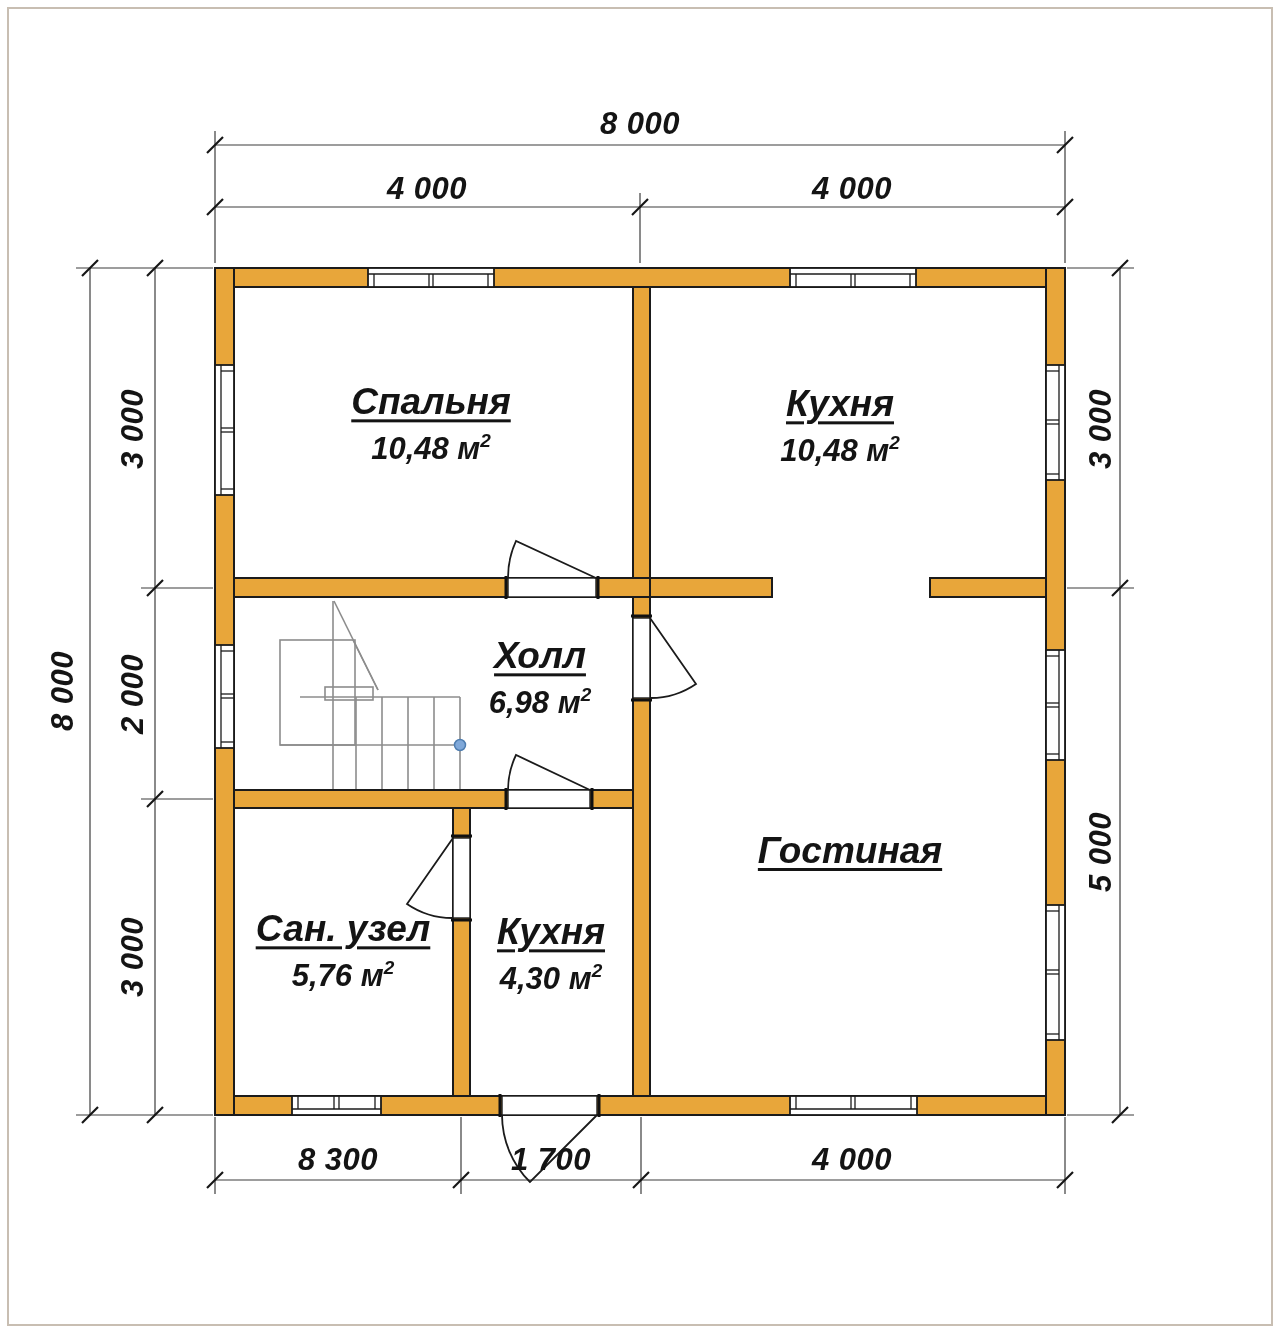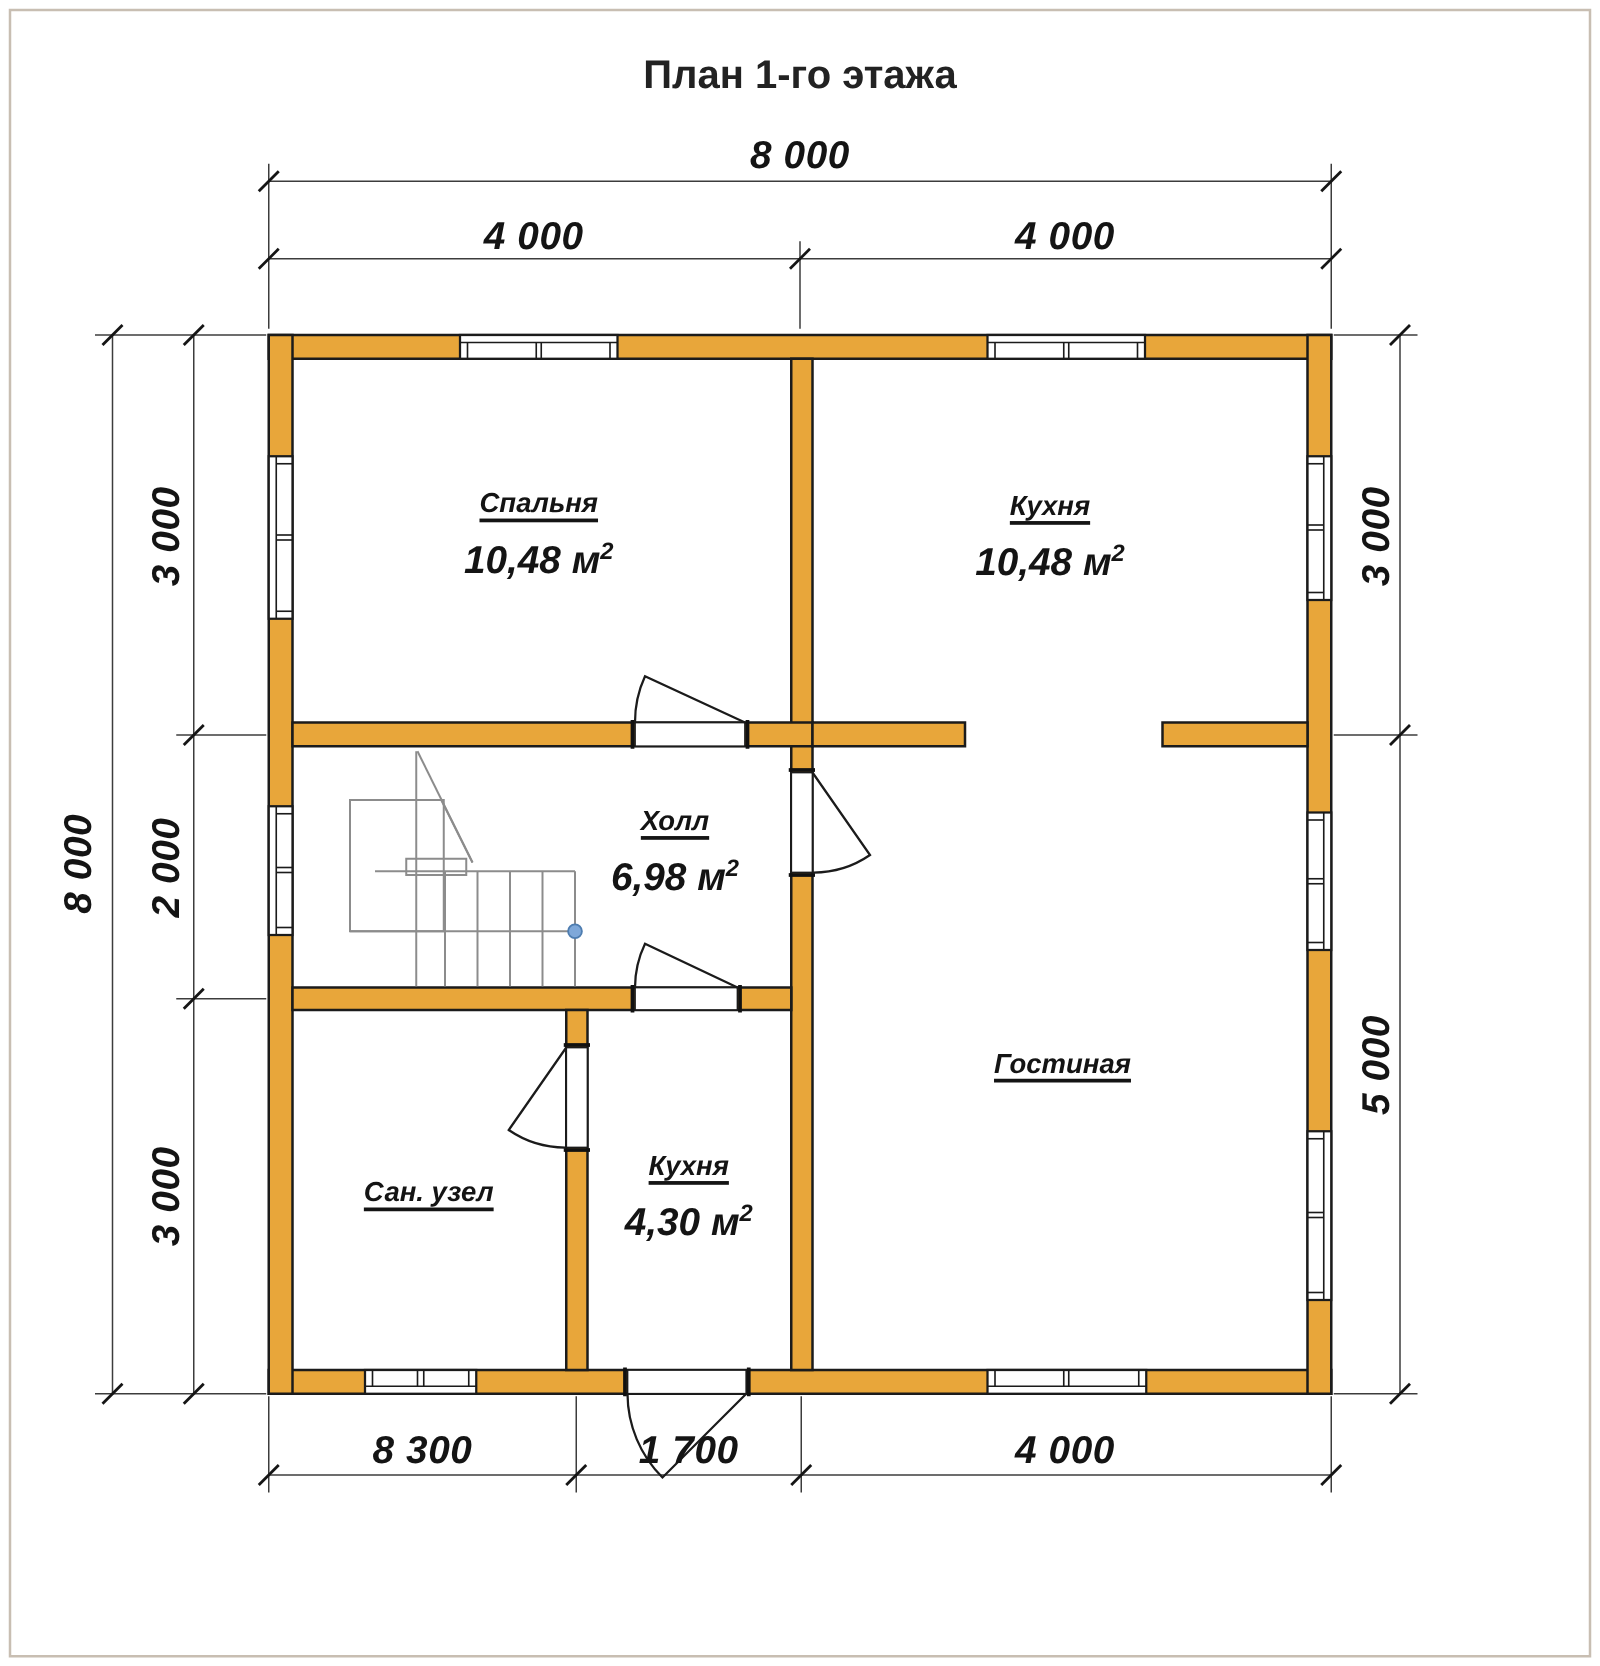--- a/index.html
+++ b/index.html
@@ -11,21 +11,21 @@
   .page-title{position:absolute;transform:translate(-50%,-50%);
        font-size:32px;font-weight:700;white-space:nowrap;color:#222;}
 
   .dim-label{position:absolute;transform:translate(-50%,-50%);
        font-style:italic;font-weight:700;font-size:31px;letter-spacing:.5px;
        white-space:nowrap;color:#141414;}
   .dim-label.vert{transform:translate(-50%,-50%) rotate(-90deg);}
 
   .room-label{position:absolute;transform:translate(-50%,-50%);text-align:center;
        font-style:italic;font-weight:700;white-space:nowrap;color:#141414;}
-  .room-name{font-size:22px;line-height:36px;text-decoration:underline;
+  .room-name{font-size:37px;line-height:36px;text-decoration:underline;
        text-decoration-thickness:2.5px;text-underline-offset:5px;}
   .room-area{font-size:31px;line-height:42px;font-style:italic;}
   .room-area sup{font-size:19px;}
 
   
   .wall{fill:var(--wall,#E8A63A);stroke:var(--wall_outline,#1B1B1B);stroke-width:2;}
   .win{fill:#fff;stroke:var(--wall_outline,#1B1B1B);stroke-width:1.8;}
   .winline{stroke:var(--wall_outline,#1B1B1B);stroke-width:1.3;}
   .open{fill:#fff;stroke:var(--wall_outline,#1B1B1B);stroke-width:1.4;}
   .leaf{fill:none;stroke:var(--wall_outline,#1B1B1B);stroke-width:1.8;}
@@ -216,21 +216,20 @@
       <line class="stair" x1="356" y1="697" x2="356" y2="789"></line>
       <line class="stair" x1="382" y1="697" x2="382" y2="789"></line>
       <line class="stair" x1="408" y1="697" x2="408" y2="789"></line>
       <line class="stair" x1="434" y1="697" x2="434" y2="789"></line>
       <line class="stair" x1="460" y1="697" x2="460" y2="789"></line>
       <line class="stair" x1="280" y1="745" x2="460" y2="745"></line>
       <circle cx="460" cy="745" r="5.5" fill="var(--stair_dot,#7FA8D9)" stroke="#4E7DB0" stroke-width="1.5"></circle>
     </g>
   </svg>
 
-  <div class="page-title" style="left:640px;top:60px">План 1-го этажа</div>
 
   <div class="dim-label" style="left:640px;top:124px">8 000</div>
   <div class="dim-label" style="left:427px;top:189px">4 000</div>
   <div class="dim-label" style="left:852px;top:189px">4 000</div>
 
   <div class="dim-label vert" style="left:63px;top:691px">8 000</div>
   <div class="dim-label vert" style="left:133px;top:429px">3 000</div>
   <div class="dim-label vert" style="left:133px;top:694px">2 000</div>
   <div class="dim-label vert" style="left:133px;top:957px">3 000</div>
 
@@ -251,18 +250,19 @@
   </div>
   <div class="room-label" style="left:540px;top:681px">
     <div class="room-name">Холл</div>
     <div class="room-area"><span>6,98 м</span><sup>2</sup></div>
   </div>
   <div class="room-label" style="left:850px;top:851px">
     <div class="room-name">Гостиная</div>
   </div>
   <div class="room-label" style="left:343px;top:954px">
     <div class="room-name">Сан. узел</div>
+    <div class="room-area"><span>5,76 м</span><sup>2</sup></div>
   </div>
   <div class="room-label" style="left:551px;top:957px">
     <div class="room-name">Кухня</div>
     <div class="room-area"><span>4,30 м</span><sup>2</sup></div>
   </div>
 </div>
 
 </body></html>

